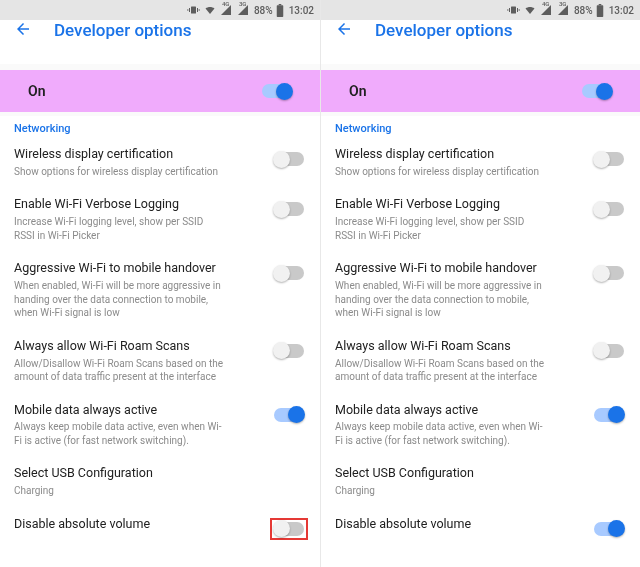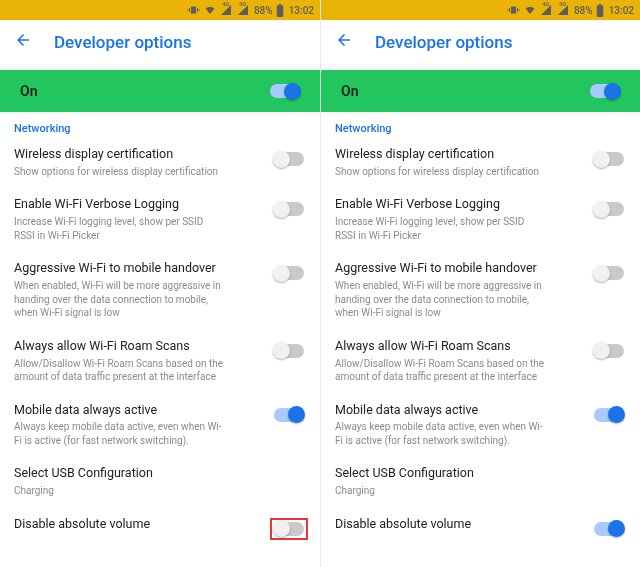--- a/index.html
+++ b/index.html
@@ -2,33 +2,33 @@
 <html><head>
 <meta charset="utf-8">
 <style>
   * { box-sizing: border-box; margin: 0; padding: 0; }
   html, body { width: 640px; height: 567px; font-family: Roboto, Arial, sans-serif; background: #fff; overflow: hidden; }
   .wrap { display: flex; width: 640px; height: 567px; }
   .phone { width: 320px; height: 567px; background: #fafafa; display: flex; flex-direction: column; position: relative; }
   .phone + .phone { border-left: 1px solid #e8e8e8; }
 
   
-  .statusbar { height: 20px; background: #eab308; color: #5d5d5d; display: flex; justify-content: flex-end; align-items: center; padding: 0 6px; font-size: 10px; font-weight: 500; gap: 3px; }
+  .statusbar { height: 20px; background: #e5e5e5; color: #5d5d5d; display: flex; justify-content: flex-end; align-items: center; padding: 0 6px; font-size: 10px; font-weight: 500; gap: 3px; }
   .statusbar .sb-item { display: inline-flex; align-items: center; }
   .statusbar svg { display: block; }
   .sig-wrap { position: relative; width: 14px; height: 12px; }
   .sig-net { position: absolute; top: -3px; left: 2px; font-size: 6px; line-height: 6px; }
 
   
-  .appbar { height: 44px; background: #fff; display: flex; align-items: center; padding: 0 14px; }
+  .appbar { height: 44px; background: #fff; display: flex; padding: 0 14px; }
   .back { color: #1a73e8; }
   .title { color: #1a73e8; font-size: 17px; font-weight: 500; margin-left: 22px; }
 
   
-  .master { height: 42px; background: #22c55e; display: flex; align-items: center; justify-content: space-between; padding: 0 20px; margin-top: 6px; }
+  .master { height: 42px; background: #f0abfc; display: flex; align-items: center; justify-content: space-between; padding: 0 28px; margin-top: 6px; }
   .master .lbl { font-size: 14px; font-weight: 600; color: #212121; }
 
   
   .content { background: #fff; margin-top: 4px; flex: 1; overflow: hidden; }
   .section-hdr { font-size: 11px; color: #1a73e8; font-weight: 500; padding: 6px 14px 2px; }
   .item { padding: 9px 14px 9px 14px; display: flex; align-items: flex-start; justify-content: space-between; gap: 10px; }
   .item .txt { flex: 1; }
   .item .t { font-size: 12.5px; color: #212121; line-height: 1.35; }
   .item .d { font-size: 10px; color: #8b8b8b; line-height: 1.35; margin-top: 2px; max-width: 210px; }
   .item .ctl { width: 34px; display: flex; align-items: center; justify-content: center; padding-top: 6px; }

